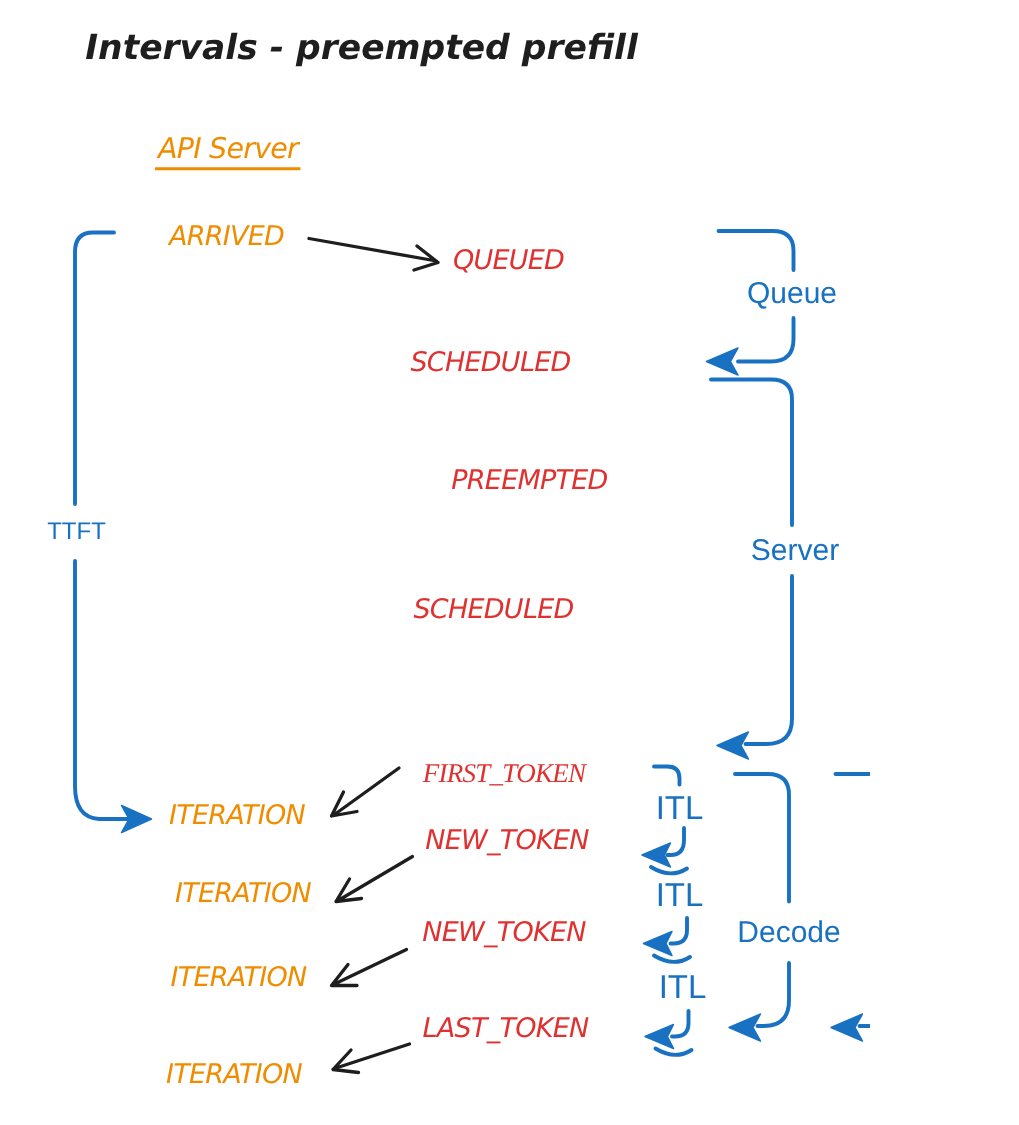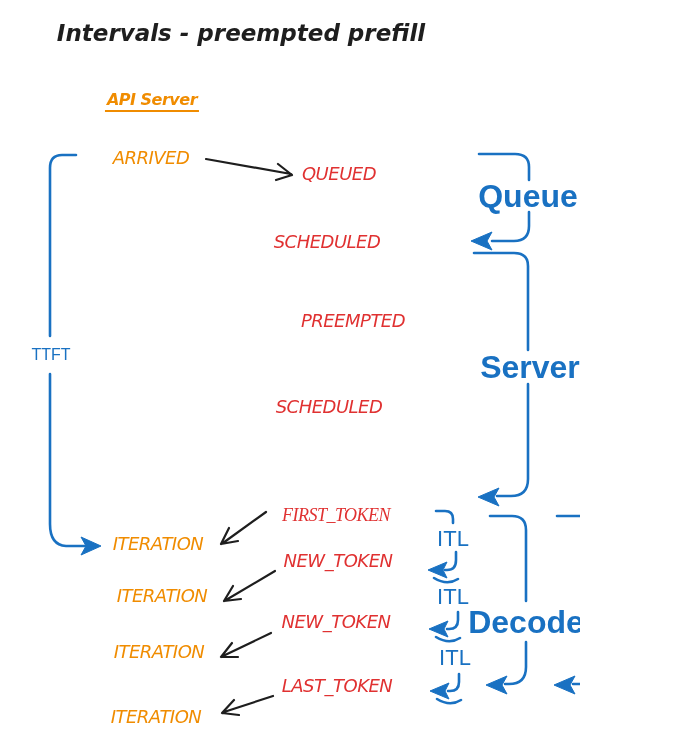--- a/index.html
+++ b/index.html
@@ -22,30 +22,30 @@
   .blf{fill:var(--blue);stroke:var(--blue);stroke-width:1;stroke-linejoin:round;}
   .bk{stroke:var(--ink);stroke-width:2.2;fill:none;stroke-linecap:round;stroke-linejoin:round;}
   .lbl{
     position:absolute;
     transform:translate(-50%,-50%);
     white-space:nowrap;
     line-height:1;
   }
   .hand{font-style:italic;font-weight:500;letter-spacing:-0.5px;}
   .title{font-size:23px;font-weight:700;color:var(--ink);letter-spacing:0;}
-  .hdr{font-size:16px;font-weight:700;border-bottom:2px solid currentColor;padding:0 2px 2px 2px;}
+  .hdr{font-size:19px;font-weight:400;border-bottom:2px solid currentColor;padding:0 2px 2px 2px;}
   .evt{font-size:18px;}
   .orange{color:var(--orange);}
   .red{color:var(--red);}
   .blue-lbl{
     font-family:"Liberation Sans","DejaVu Sans",sans-serif;
     color:var(--blue);
     font-weight:400;
   }
-  .sz24{font-size:32px;font-weight:bold;}
+  .sz24{font-size:20px;}
   .sz22{font-size:22px;}
   .sz21{font-size:16px;}
 </style>
 </head>
 <body>
 
 <div class="canvas">
 
   <svg class="strokes" viewBox="0 0 679 750">
 

